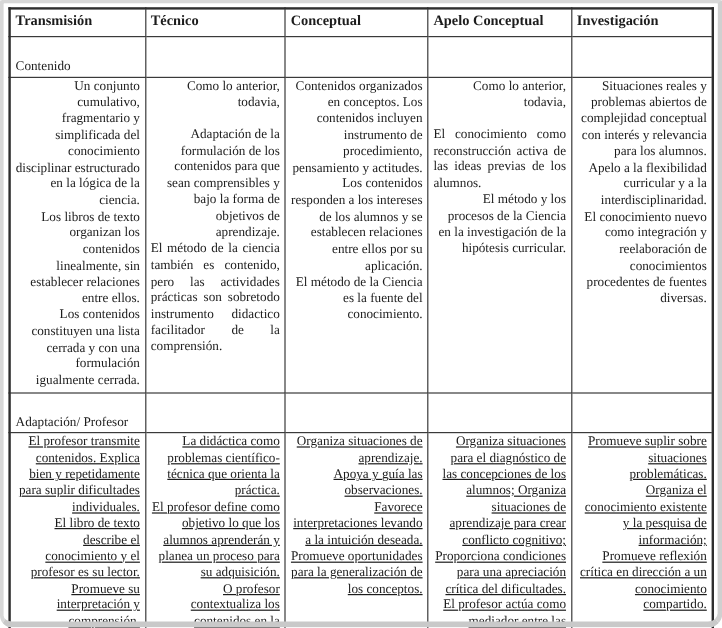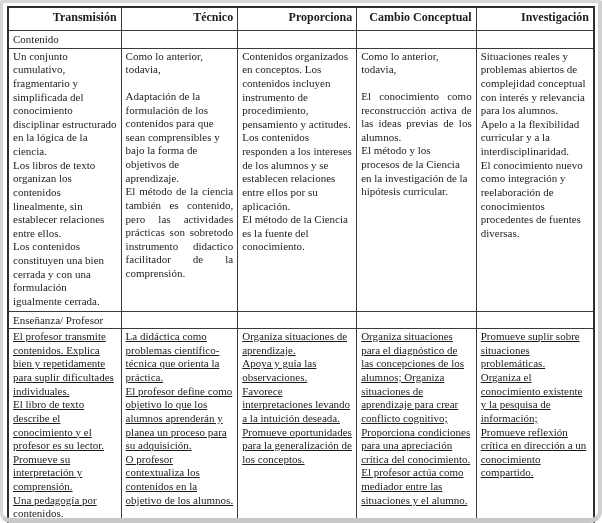--- a/index.html
+++ b/index.html
@@ -39,33 +39,33 @@
   table.compare th, table.compare td {
     border: 1px solid #3a3a3a;
     vertical-align: top;
     padding: 1px 4px 2px 4px;
     font-size: 11px;
     line-height: 1.24;
     word-wrap: break-word;
   }
   table.compare { border: 2px solid #2e2e2e; }
   table.compare thead th {
-    text-align: right;
+    text-align: left;
     font-weight: bold;
     font-size: 12px;
     height: 18px;
     padding-top: 2px;
   }
   tr.section-row td {
     height: 13px;
     font-size: 11px;
-    padding-top: 2px;
+    padding-top: 18px;
     padding-bottom: 1px;
   }
-  tr.content-row td p { margin: 0; }
+  tr.content-row td p { margin: 0; text-align: right; }
   tr.content-row td p.justify { text-align: justify; }
   tr.content-row td p.spacer { height: 13px; }
   tr.row-contenido   { height: 151px; }
   tr.row-ensenanza   { height: 155px; text-decoration: underline; }
 </style>
 </head>
 <body>
 
 <div class="table-wrap">
   <table class="compare">
@@ -73,38 +73,38 @@
       <col class="c1">
         <col class="c2">
         <col class="c3">
         <col class="c4">
         <col class="c5">
     </colgroup>
     <thead>
       <tr>
         <th>Transmisión</th>
         <th>Técnico</th>
-        <th>Proporciona</th>
-        <th>Cambio Conceptual</th>
+        <th>Conceptual</th>
+        <th>Apelo Conceptual</th>
         <th>Investigación</th>
       </tr>
     </thead>
     <tbody>
         <tr class="section-row">
           <td>Contenido</td>
           <td></td>
           <td></td>
           <td></td>
           <td></td>
         </tr>
         <tr class="content-row row-contenido">
           <td>
             <p>Un conjunto cumulativo, fragmentario y simplificada del conocimiento disciplinar estructurado en la lógica de la ciencia.</p>
             <p>Los libros de texto organizan los contenidos linealmente, sin establecer relaciones entre ellos.</p>
-            <p>Los contenidos constituyen una bien cerrada y con una formulación igualmente cerrada.</p>
+            <p>Los contenidos constituyen una lista cerrada y con una formulación igualmente cerrada.</p>
           </td>
           <td>
             <p>Como lo anterior, todavia,</p>
             <p class="spacer"></p>
             <p>Adaptación de la formulación de los contenidos para que sean comprensibles y bajo la forma de objetivos de aprendizaje.</p>
             <p class="justify">El método de la ciencia también es contenido, pero las actividades prácticas son sobretodo instrumento didactico facilitador de la comprensión.</p>
           </td>
           <td>
             <p>Contenidos organizados en conceptos. Los contenidos incluyen instrumento de procedimiento, pensamiento y actitudes.</p>
             <p>Los contenidos responden a los intereses de los alumnos y se establecen relaciones entre ellos por su aplicación.</p>
@@ -116,21 +116,21 @@
             <p class="justify">El conocimiento como reconstrucción activa de las ideas previas de los alumnos.</p>
             <p>El método y los procesos de la Ciencia en la investigación de la hipótesis curricular.</p>
           </td>
           <td>
             <p>Situaciones reales y problemas abiertos de complejidad conceptual con interés y relevancia para los alumnos.</p>
             <p>Apelo a la flexibilidad curricular y a la interdisciplinaridad.</p>
             <p>El conocimiento nuevo como integración y reelaboración de conocimientos procedentes de fuentes diversas.</p>
           </td>
         </tr>
         <tr class="section-row">
-          <td>Enseñanza/ Profesor</td>
+          <td>Adaptación/ Profesor</td>
           <td></td>
           <td></td>
           <td></td>
           <td></td>
         </tr>
         <tr class="content-row row-ensenanza">
           <td>
             <p>El profesor transmite contenidos. Explica bien y repetidamente para suplir dificultades individuales.</p>
             <p>El libro de texto describe el conocimiento y el profesor es su lector. Promueve su interpretación y comprensión.</p>
             <p>Una pedagogía por contenidos.</p>
@@ -140,21 +140,21 @@
             <p>El profesor define como objetivo lo que los alumnos aprenderán y planea un proceso para su adquisición.</p>
             <p>O profesor contextualiza los contenidos en la objetivo de los alumnos.</p>
           </td>
           <td>
             <p>Organiza situaciones de aprendizaje.</p>
             <p>Apoya y guía las observaciones.</p>
             <p>Favorece interpretaciones levando a la intuición deseada.</p>
             <p>Promueve oportunidades para la generalización de los conceptos.</p>
           </td>
           <td>
-            <p>Organiza situaciones para el diagnóstico de las concepciones de los alumnos; Organiza situaciones de aprendizaje para crear conflicto cognitivo; Proporciona condiciones para una apreciación crítica del conocimiento.</p>
+            <p>Organiza situaciones para el diagnóstico de las concepciones de los alumnos; Organiza situaciones de aprendizaje para crear conflicto cognitivo; Proporciona condiciones para una apreciación crítica del dificultades.</p>
             <p>El profesor actúa como mediador entre las situaciones y el alumno.</p>
           </td>
           <td>
             <p>Promueve suplir sobre situaciones problemáticas.</p>
             <p>Organiza el conocimiento existente y la pesquisa de información;</p>
             <p>Promueve reflexión crítica en dirección a un conocimiento compartido.</p>
           </td>
         </tr>
         <tr class="section-row">
           <td>Aprendizaje/ aluno</td>

